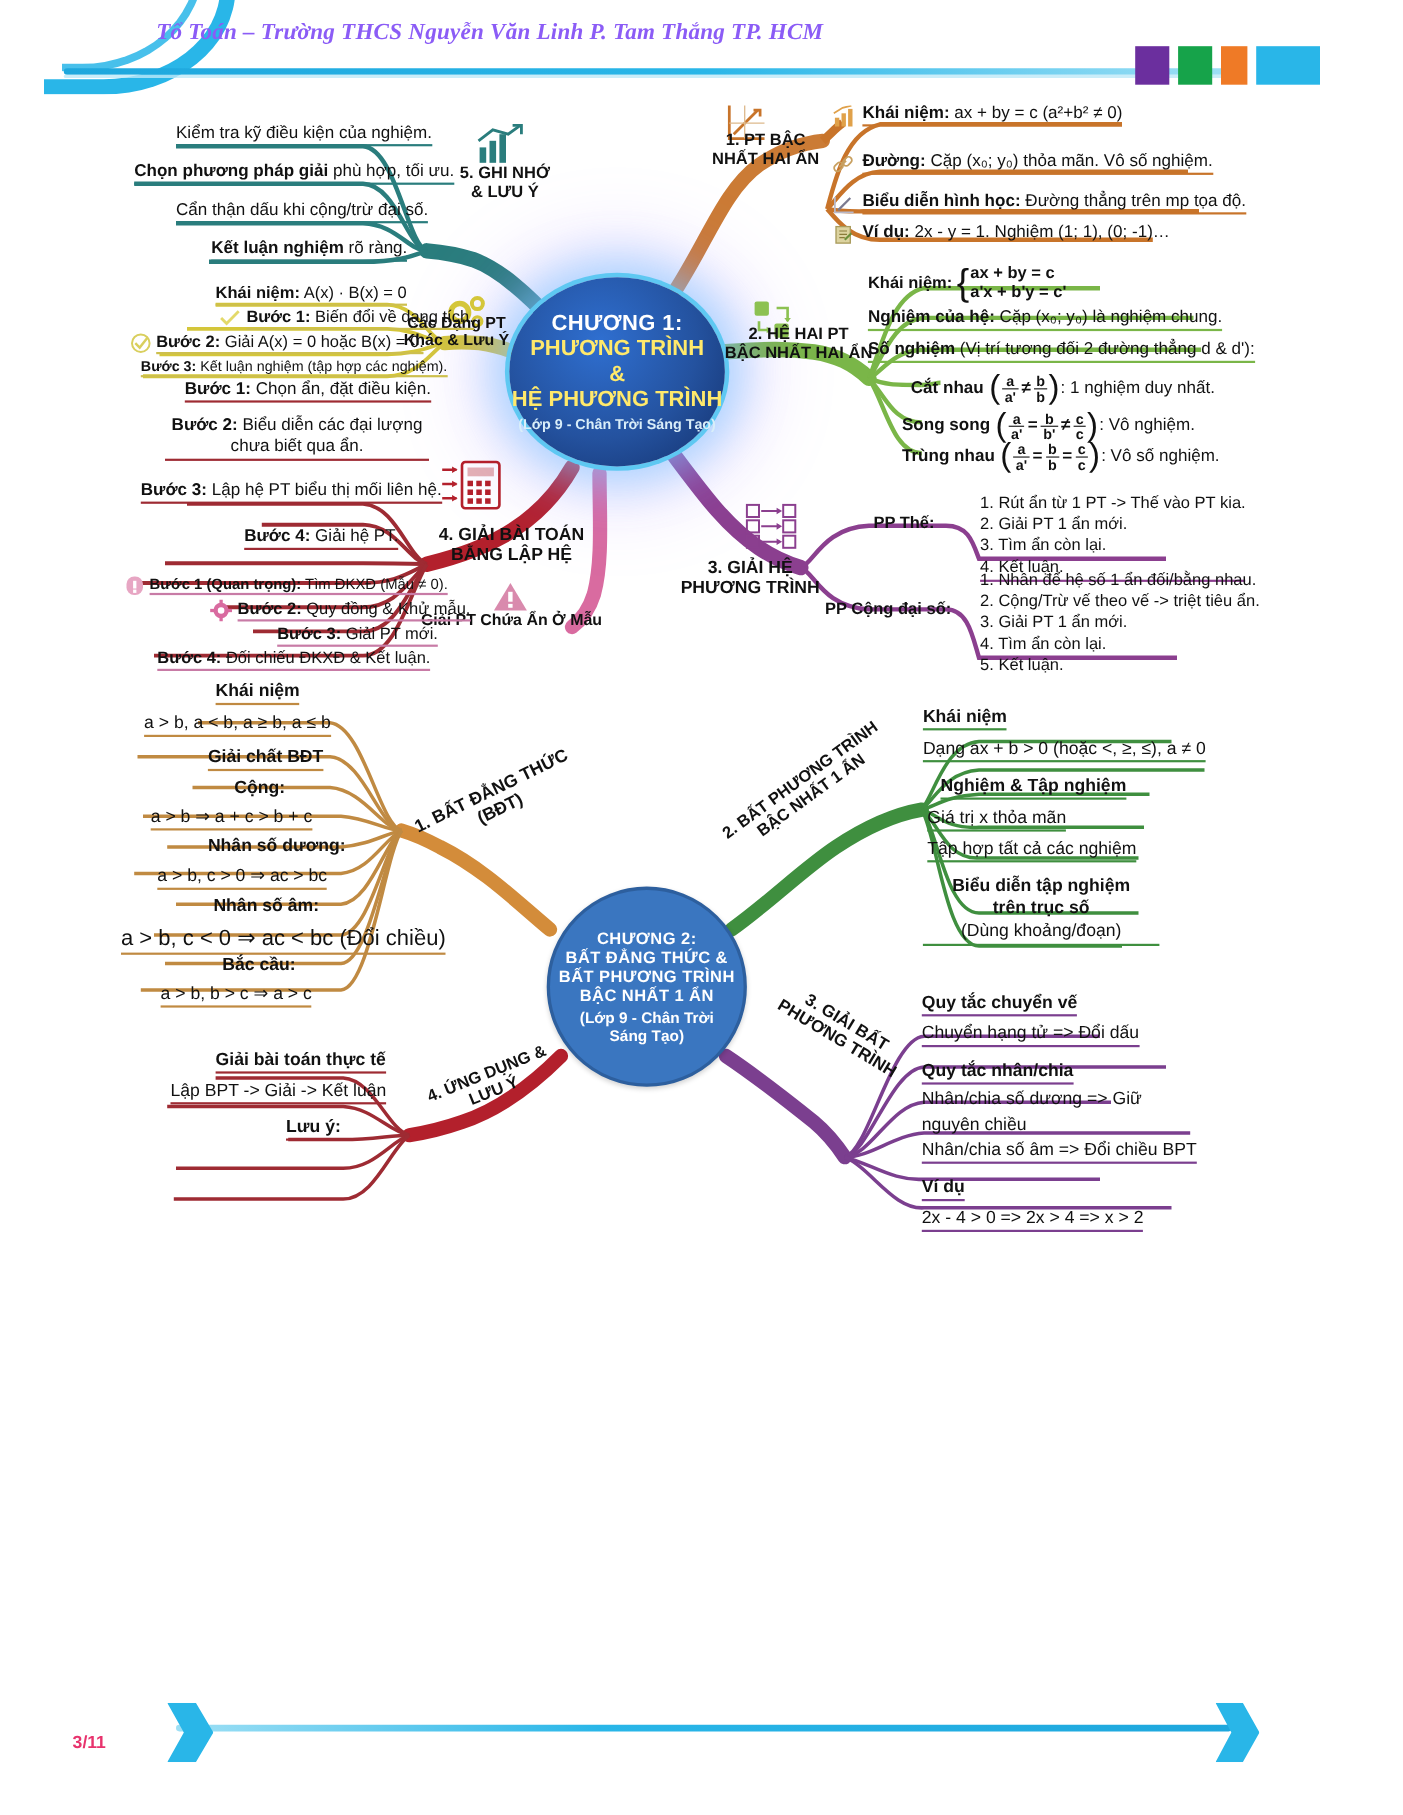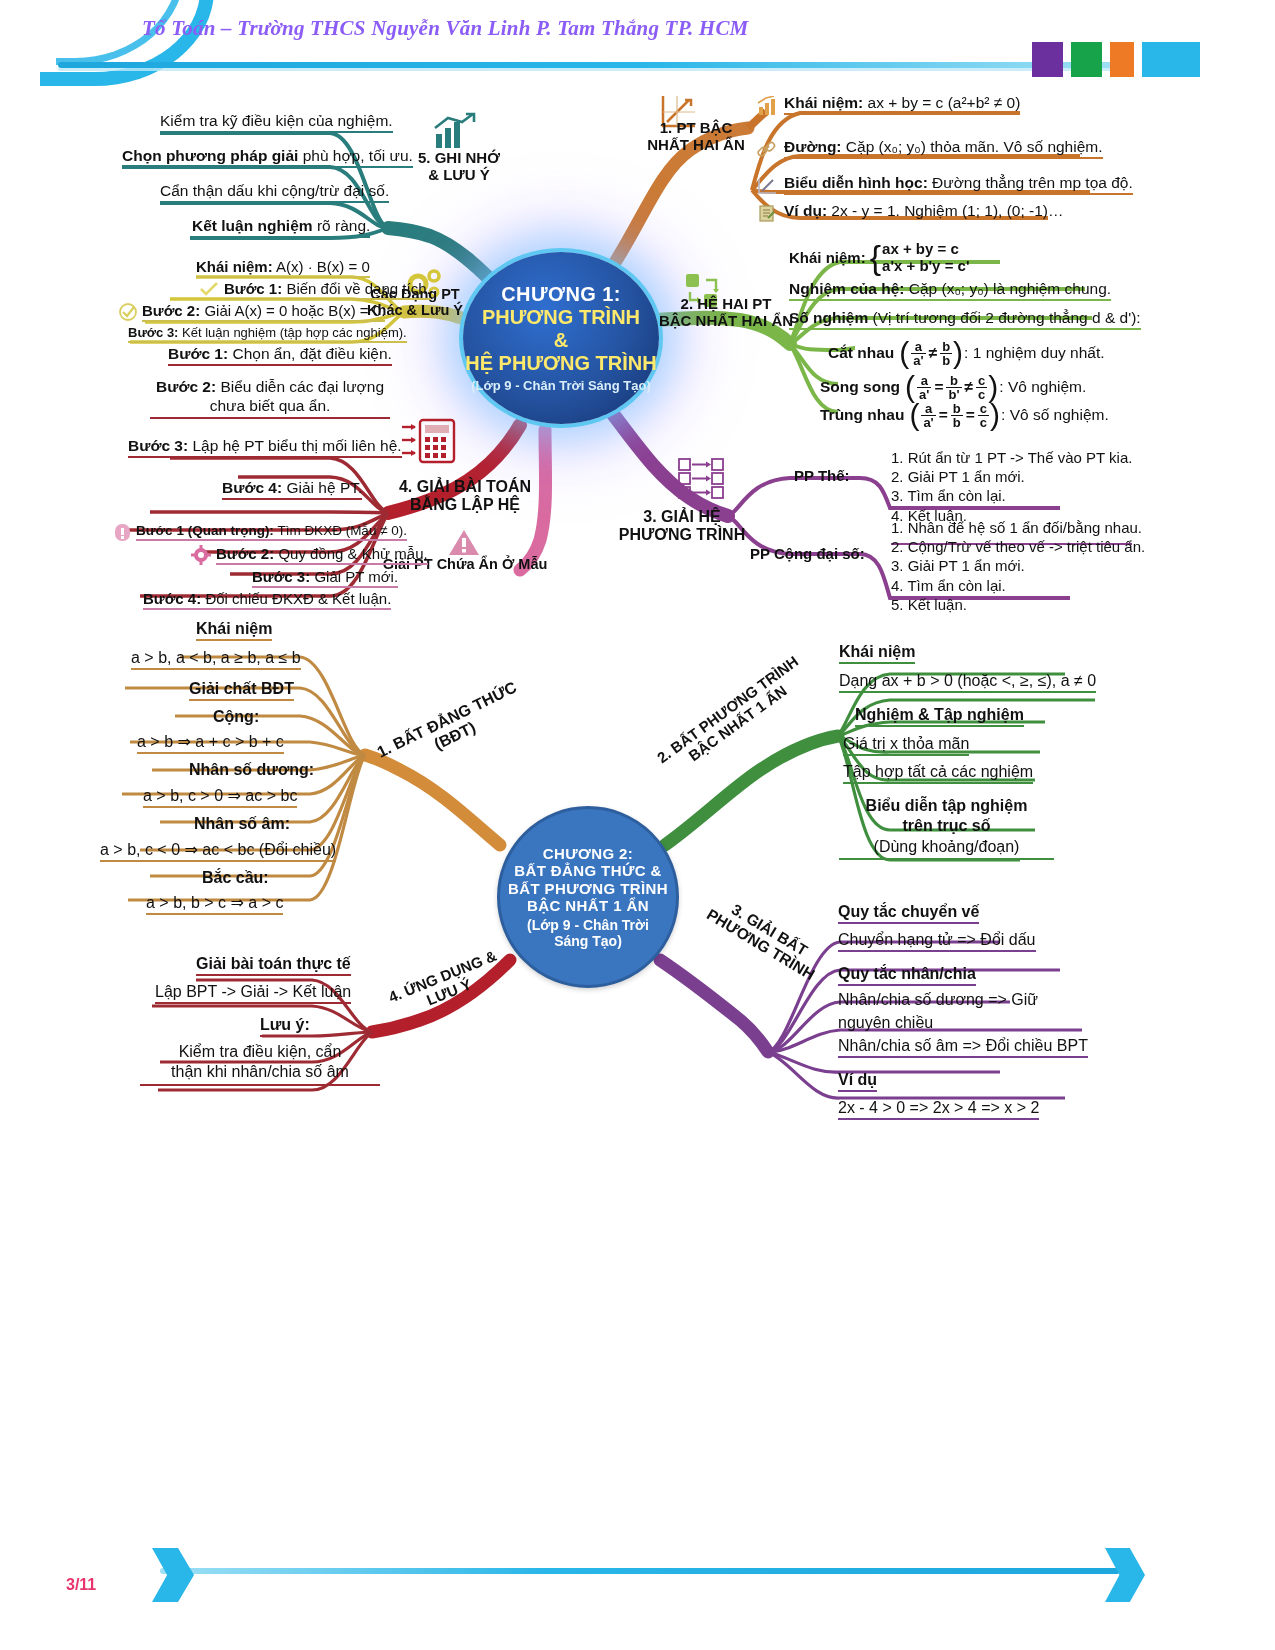--- a/index.html
+++ b/index.html
@@ -353,21 +353,21 @@
         <path d="M16 8.5 H33 M16 22.5 H33 M16 36.5 H33"></path>
       </g>
       <path d="M30 5.5 L35 8.5 L30 11.5 M30 19.5 L35 22.5 L30 25.5 M30 33.5 L35 36.5 L30 39.5" fill="#8b3f8f"></path>
     </svg>
     <div class="btitle" style="left:608px;top:508px;width:148px;font-size:16px;">
       <div>3. GIẢI HỆ</div>
       <div>PHƯƠNG TRÌNH</div>
     </div>
 
     <div class="txt" style="left:794px;top:467px;font-size:15px;font-weight:bold;">PP Thế:</div>
-    <div class="txt" style="left:891px;top:448px;font-size:15px;line-height:1.28;border-bottom:2px solid #8b3f8f;padding-bottom:18px;">
+    <div class="txt" style="left:891px;top:448px;font-size:15px;line-height:1.28;border-bottom:2px solid #8b3f8f;padding-bottom:2px;">
       <div>1. Rút ẩn từ 1 PT -&gt; Thế vào PT kia.</div>
       <div>2. Giải PT 1 ẩn mới.</div>
       <div>3. Tìm ẩn còn lại.</div>
       <div>4. Kết luận.</div>
     </div>
 
     <div class="txt" style="left:750px;top:545px;font-size:15px;font-weight:bold;">PP Cộng đại số:</div>
     <div class="txt" style="left:891px;top:518px;font-size:15px;line-height:1.28;">
       <div>1. Nhân để hệ số 1 ẩn đối/bằng nhau.</div>
       <div>2. Cộng/Trừ vế theo vế -&gt; triệt tiêu ẩn.</div>
@@ -595,21 +595,21 @@
 
     <div class="txt ul" style="left:189px;top:680px;font-size:16px;font-weight:bold;border-color:#c08a42;">Giải chất BĐT</div>
 
     <div class="txt" style="left:213px;top:708px;font-size:16px;font-weight:bold;">Cộng:</div>
     <div class="txt ul" style="left:137px;top:732px;font-size:16px;border-color:#c08a42;">a &gt; b ⇒ a + c &gt; b + c</div>
 
     <div class="txt" style="left:189px;top:761px;font-size:16px;font-weight:bold;">Nhân số dương:</div>
     <div class="txt ul" style="left:143px;top:786px;font-size:16px;border-color:#c08a42;">a &gt; b, c &gt; 0 ⇒ ac &gt; bc</div>
 
     <div class="txt" style="left:194px;top:815px;font-size:16px;font-weight:bold;">Nhân số âm:</div>
-    <div class="txt ul" style="left:100px;top:840px;font-size:16px;border-color:#c08a42;">a &gt; b, c &lt; 0 ⇒ ac &lt; bc (Đổi chiều)</div>
+    <div class="txt ul" style="left:110px;top:840px;font-size:20px;border-color:#c08a42;">a &gt; b, c &lt; 0 ⇒ ac &lt; bc (Đổi chiều)</div>
 
     <div class="txt" style="left:202px;top:869px;font-size:16px;font-weight:bold;">Bắc cầu:</div>
     <div class="txt ul" style="left:146px;top:893px;font-size:16px;border-color:#c08a42;">a &gt; b, b &gt; c ⇒ a &gt; c</div>
 
     <div class="txt ul" style="left:839px;top:643px;font-size:16px;font-weight:bold;border-color:#3f8f3f;">Khái niệm</div>
     <div class="txt ul" style="left:839px;top:672px;font-size:16px;border-color:#3f8f3f;">Dạng ax + b &gt; 0 (hoặc &lt;, ≥, ≤), a ≠ 0</div>
 
     <div class="txt ul" style="left:855px;top:706px;font-size:16px;font-weight:bold;border-color:#3f8f3f;">Nghiệm &amp; Tập nghiệm</div>
     <div class="txt ul" style="left:843px;top:735px;font-size:16px;border-color:#3f8f3f;">Giá trị x thỏa mãn</div>
     <div class="txt ul" style="left:843px;top:763px;font-size:16px;border-color:#3f8f3f;">Tập hợp tất cả các nghiệm</div>
@@ -628,24 +628,20 @@
     <div class="txt" style="left:838px;top:1014px;font-size:16px;">nguyên chiều</div>
     <div class="txt ul" style="left:838px;top:1037px;font-size:16px;border-color:#7b3f8f;">Nhân/chia số âm =&gt; Đổi chiều BPT</div>
 
     <div class="txt ul" style="left:838px;top:1071px;font-size:16px;font-weight:bold;border-color:#7b3f8f;">Ví dụ</div>
     <div class="txt ul" style="left:838px;top:1099px;font-size:16px;border-color:#7b3f8f;text-align:right;">2x - 4 &gt; 0 =&gt; 2x &gt; 4 =&gt; x &gt; 2</div>
 
     <div class="txt ul" style="left:196px;top:955px;font-size:16px;font-weight:bold;border-color:#9e2b33;">Giải bài toán thực tế</div>
     <div class="txt ul" style="left:155px;top:983px;font-size:16px;border-color:#9e2b33;">Lập BPT -&gt; Giải -&gt; Kết luận</div>
 
     <div class="txt ul" style="left:260px;top:1016px;font-size:16px;font-weight:bold;border-color:#9e2b33;">Lưu ý:</div>
-    <div style="position:absolute;left:140px;top:1042px;width:240px;text-align:center;font-size:16px;line-height:1.25;border-bottom:2px solid #9e2b33;padding-bottom:2px;">
-      <div>Kiểm tra điều kiện, cẩn</div>
-      <div>thận khi nhân/chia số âm</div>
-    </div>
 
   </div>
 
   <div class="footer">
     <div class="ftr-rule"></div>
     <div class="ftr-chev"></div>
     <div class="ftr-chev-r"></div>
     <div class="ftr-page">3/11</div>
   </div>
 

